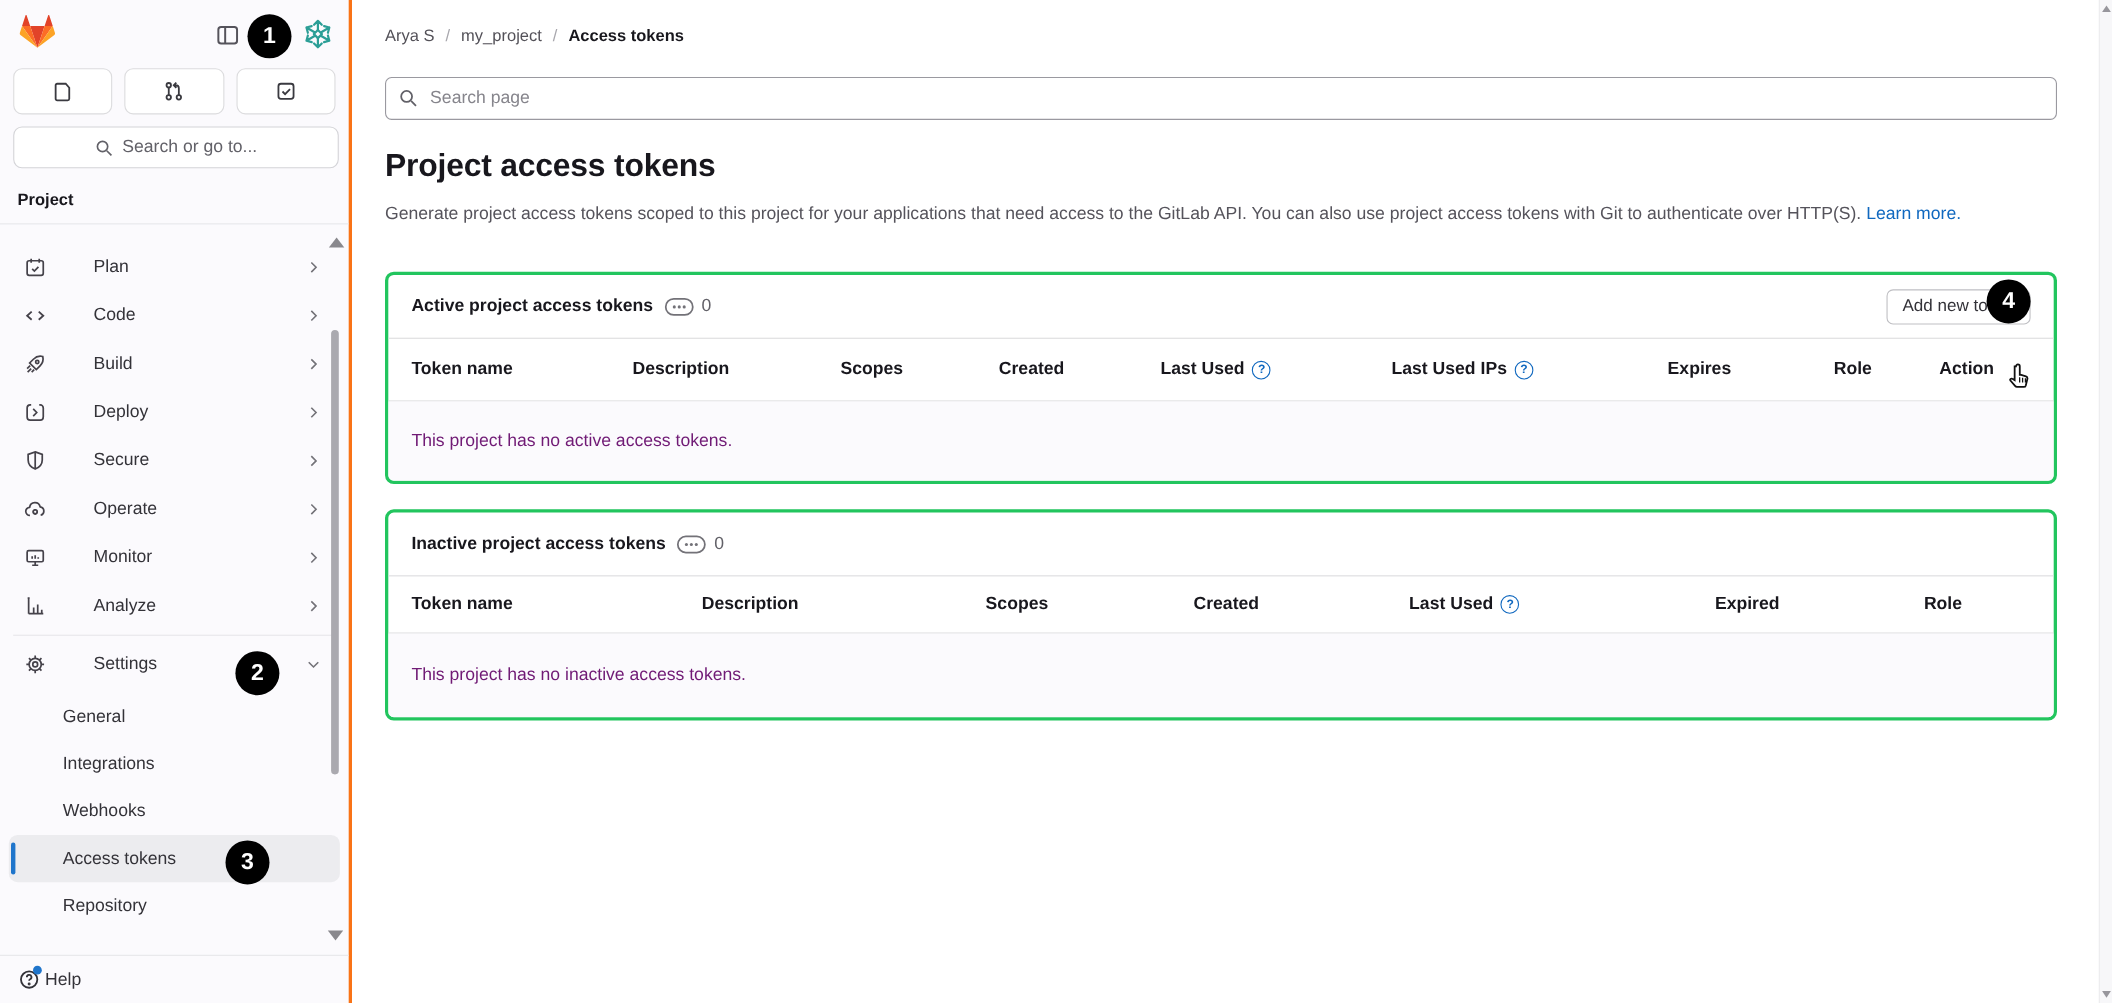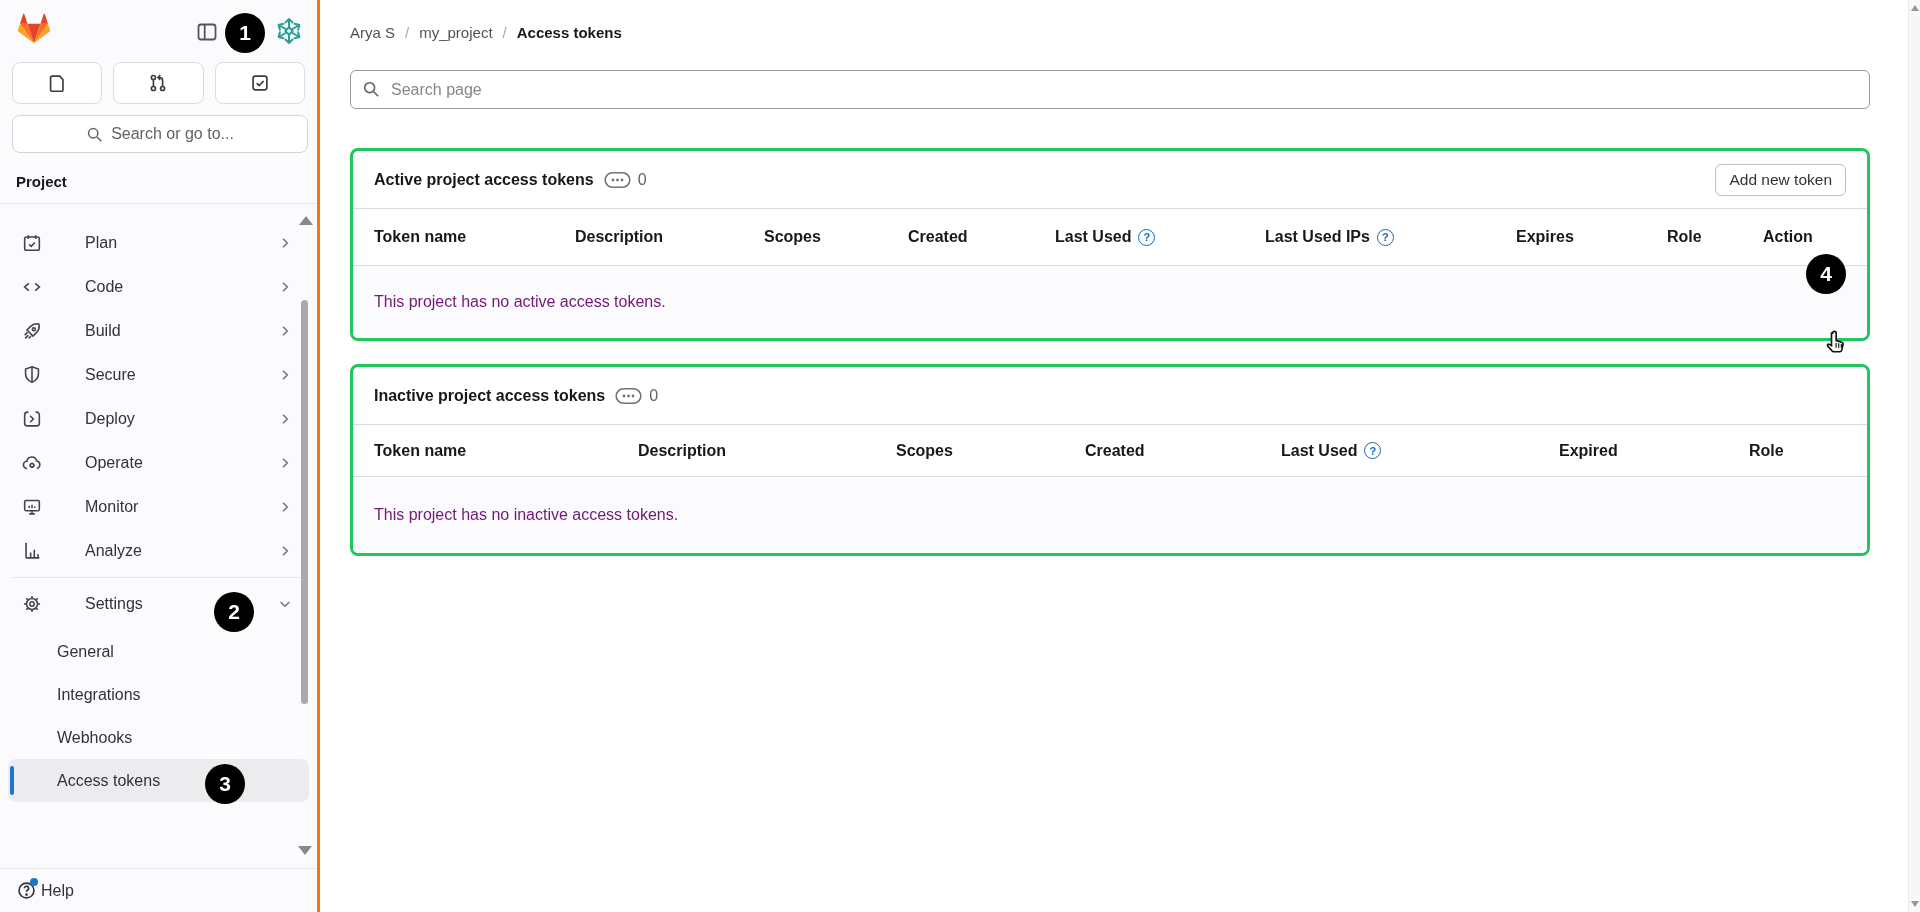--- a/index.html
+++ b/index.html
@@ -238,38 +238,38 @@
       <span class="nav-label">Build</span>
       <span class="chev">
         <svg width="16" height="16" viewBox="0 0 24 24" fill="none" stroke="currentColor" stroke-width="2.2">
             <path d="M9 5.5 l6.5 6.5 -6.5 6.5"></path>
           </svg>
       </span>
     </div>
     <div class="nav-item">
       <span class="nav-ic">
         <svg width="22" height="22" viewBox="0 0 24 24" fill="none" stroke="currentColor" stroke-width="1.7">
-            <path d="M12 3 l7 2.5 V11 c0 4.2 -2.8 7.3 -7 9 -4.2 -1.7 -7 -4.8 -7 -9 V5.5 L12 3 z M12 3 v17"></path>
-          </svg>
-      </span>
-      <span class="nav-label">Secure</span>
-      <span class="chev">
-        <svg width="16" height="16" viewBox="0 0 24 24" fill="none" stroke="currentColor" stroke-width="2.2">
-            <path d="M9 5.5 l6.5 6.5 -6.5 6.5"></path>
-          </svg>
-      </span>
-    </div>
-    <div class="nav-item">
-      <span class="nav-ic">
-        <svg width="22" height="22" viewBox="0 0 24 24" fill="none" stroke="currentColor" stroke-width="1.7">
             <path d="M8 4.5 H7 a3 3 0 0 0 -3 3 v9 a3 3 0 0 0 3 3 h10 a3 3 0 0 0 3 -3 v-9 a3 3 0 0 0 -3 -3 h-1"></path>
             <path d="M10 8.5 l3.5 3.5 -3.5 3.5"></path>
           </svg>
       </span>
       <span class="nav-label">Deploy</span>
+      <span class="chev">
+        <svg width="16" height="16" viewBox="0 0 24 24" fill="none" stroke="currentColor" stroke-width="2.2">
+            <path d="M9 5.5 l6.5 6.5 -6.5 6.5"></path>
+          </svg>
+      </span>
+    </div>
+    <div class="nav-item">
+      <span class="nav-ic">
+        <svg width="22" height="22" viewBox="0 0 24 24" fill="none" stroke="currentColor" stroke-width="1.7">
+            <path d="M12 3 l7 2.5 V11 c0 4.2 -2.8 7.3 -7 9 -4.2 -1.7 -7 -4.8 -7 -9 V5.5 L12 3 z M12 3 v17"></path>
+          </svg>
+      </span>
+      <span class="nav-label">Secure</span>
       <span class="chev">
         <svg width="16" height="16" viewBox="0 0 24 24" fill="none" stroke="currentColor" stroke-width="2.2">
             <path d="M9 5.5 l6.5 6.5 -6.5 6.5"></path>
           </svg>
       </span>
     </div>
     <div class="nav-item">
       <span class="nav-ic">
         <svg width="22" height="22" viewBox="0 0 24 24" fill="none" stroke="currentColor" stroke-width="1.7">
             <path d="M6.8 18 a4 4 0 0 1 -.3 -8 a5.3 5.3 0 0 1 10.4 -.5 a4.3 4.3 0 0 1 .5 8.4"></path>
@@ -337,20 +337,23 @@
       <div class="sub-item">
         <span>Integrations</span>
       </div>
       <div class="sub-item">
         <span>Webhooks</span>
       </div>
       <div class="sub-item active">
         <span class="active-bar"></span>
         <span>Access tokens</span>
       </div>
+      <div class="sub-item">
+        <span>Repository</span>
+      </div>
     </div>
   </div>
 
   <span class="scroll-hint hint-up"></span>
   <span class="scroll-hint hint-down"></span>
   <div class="side-thumb"></div>
 
   <div class="sidebar-footer">
     <span class="help-circ">
       <svg width="21" height="21" viewBox="0 0 24 24" fill="none" stroke="#333238" stroke-width="1.9">
@@ -375,21 +378,24 @@
   </div>
 
   <div class="page-search-wrap">
     <svg class="search-ic-main" width="18" height="18" viewBox="0 0 20 20" fill="none" stroke="currentColor" stroke-width="1.8">
         <circle cx="8.5" cy="8.5" r="5.5"></circle>
         <path d="M13 13 L18 18"></path>
       </svg>
     <input type="text" placeholder="Search page" style="">
   </div>
 
-
+  <h1 class="page-title">Project access tokens</h1>
+
+  <p class="page-desc"><span>Generate project access tokens scoped to this project for your applications that need access to the GitLab API. You can also use project access tokens with Git to authenticate over HTTP(S).</span>
+    <a>Learn more.</a></p>
 
   <div class="card active-card">
     <div class="card-header">
       <span class="card-title">Active project access tokens</span>
       <span class="token-count-ic">
         <svg width="27" height="18" viewBox="0 0 27 18" fill="none">
             <rect x="1.2" y="1.7" width="24.6" height="14.6" rx="7.3" stroke="#737278" stroke-width="1.6"></rect>
             <circle cx="9" cy="9" r="1.4" fill="#737278"></circle>
             <circle cx="13.5" cy="9" r="1.4" fill="#737278"></circle>
             <circle cx="18" cy="9" r="1.4" fill="#737278"></circle>

